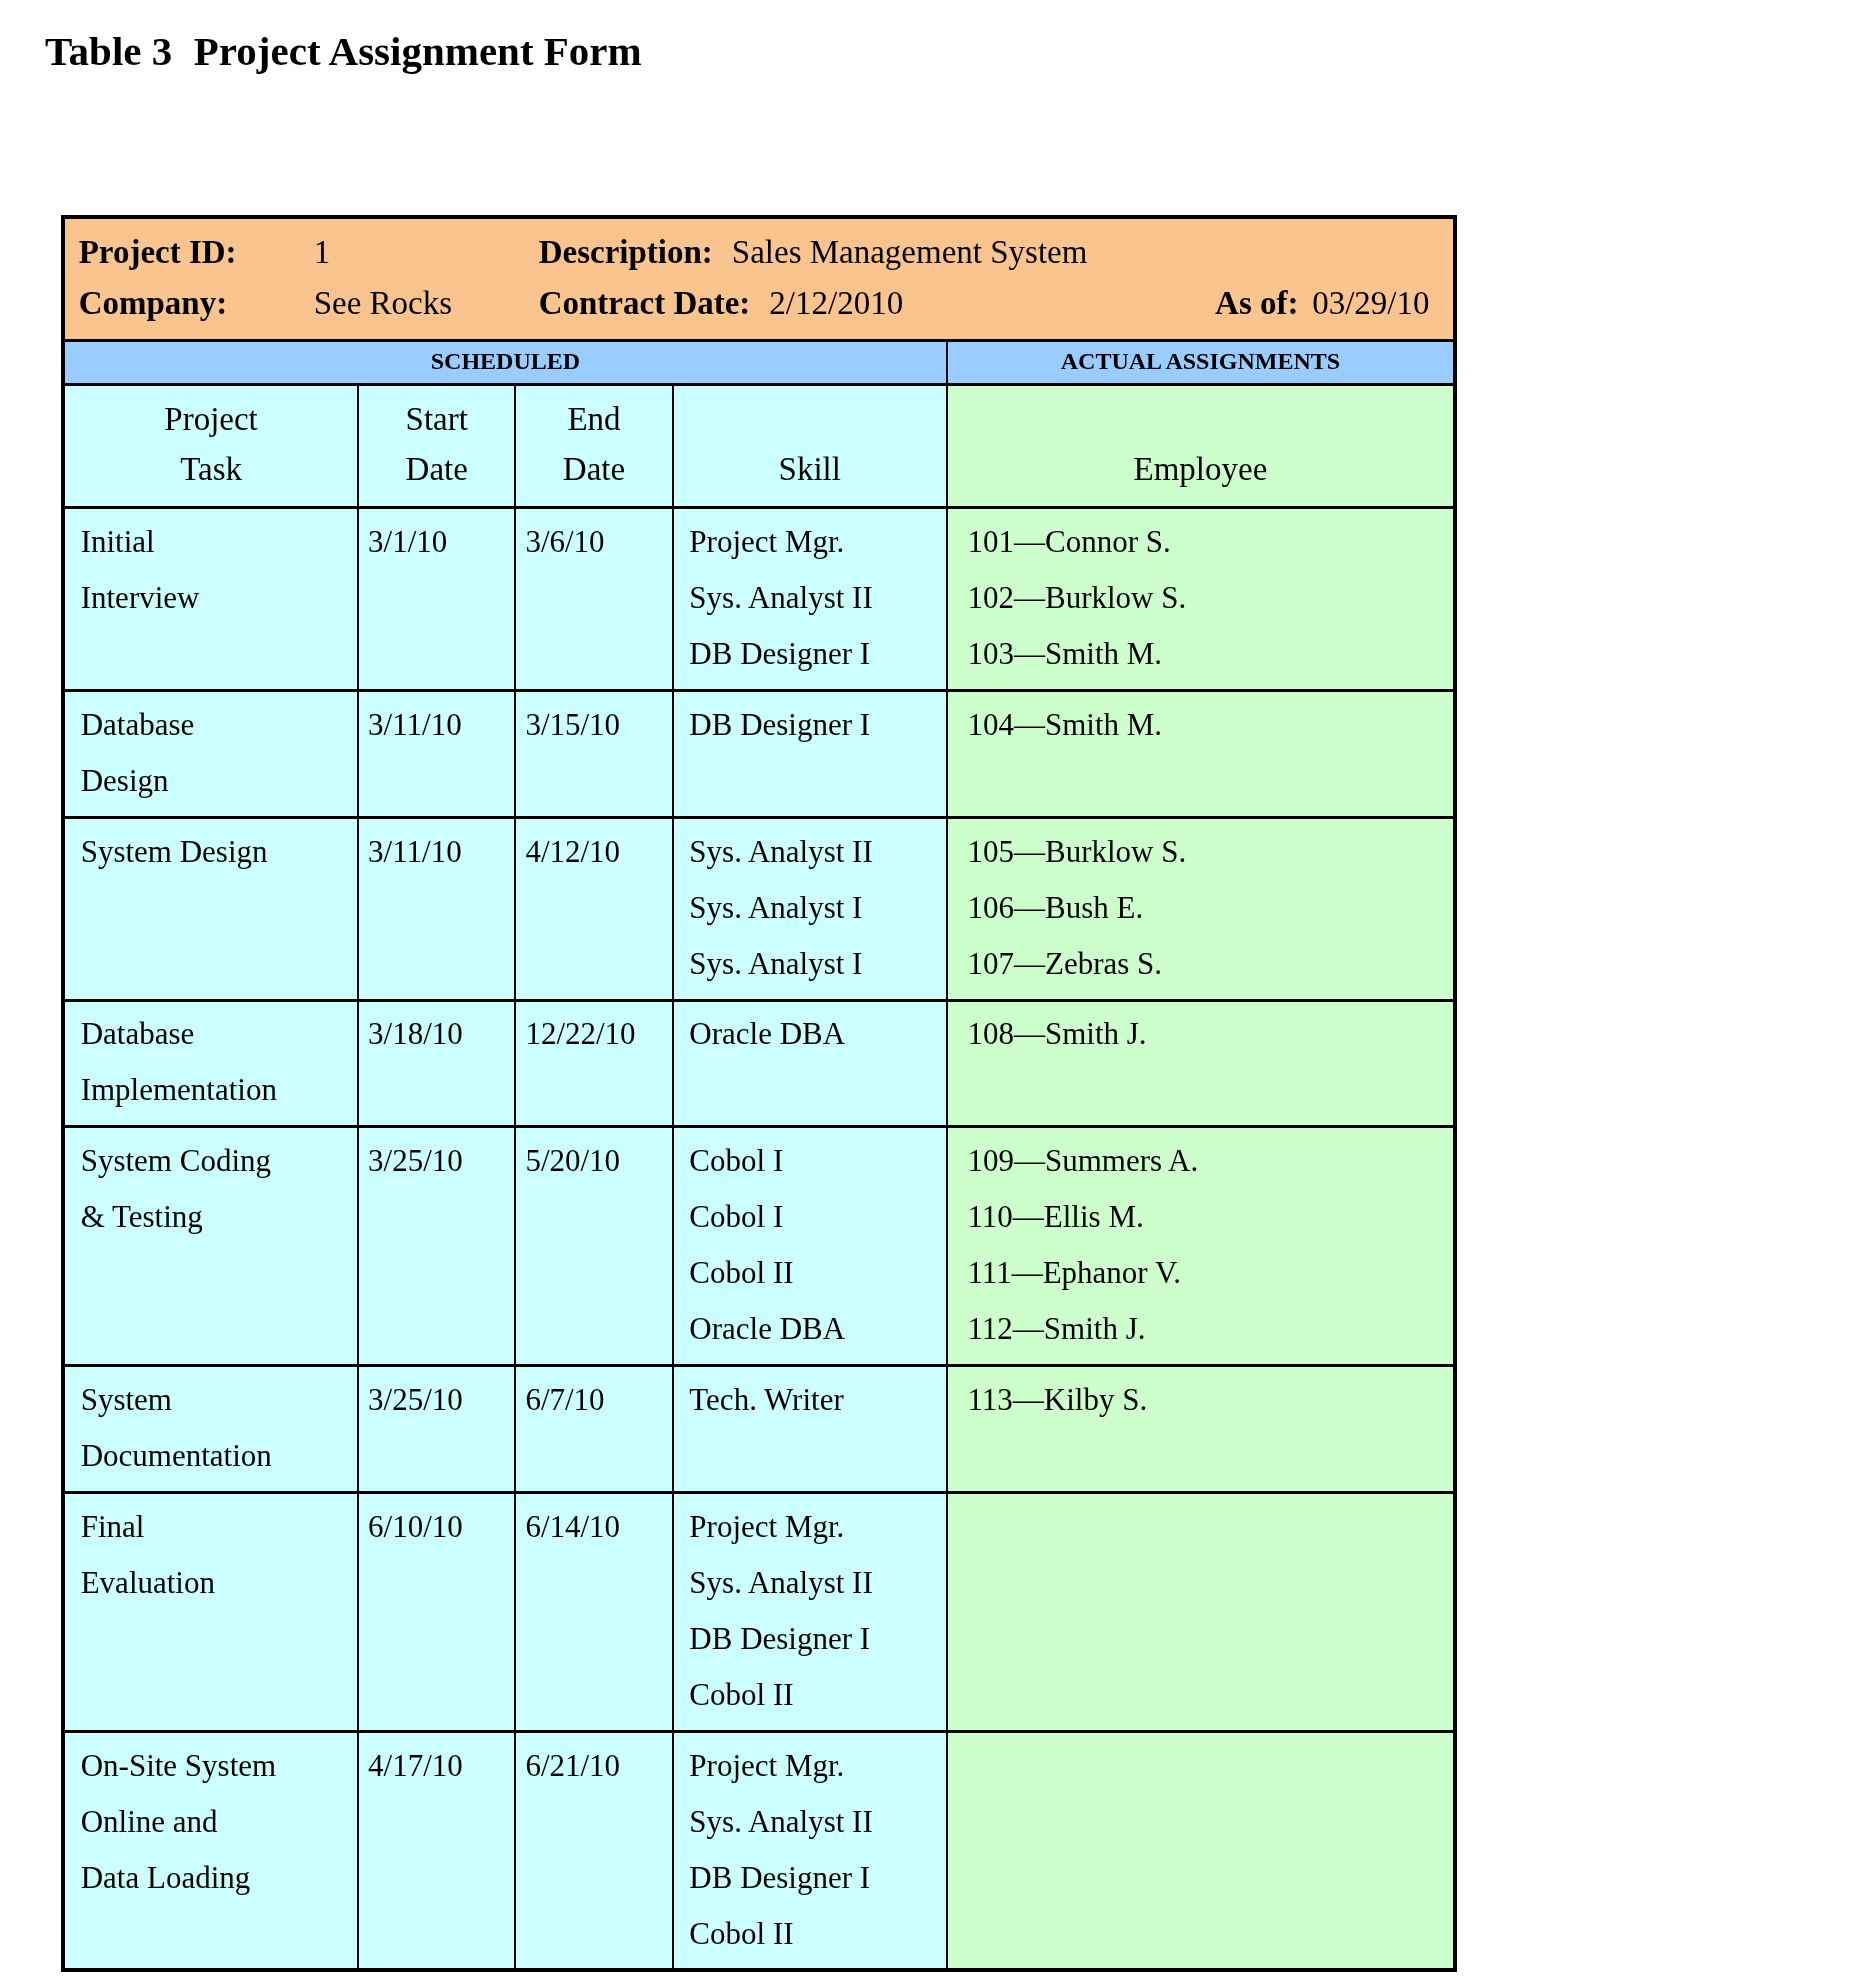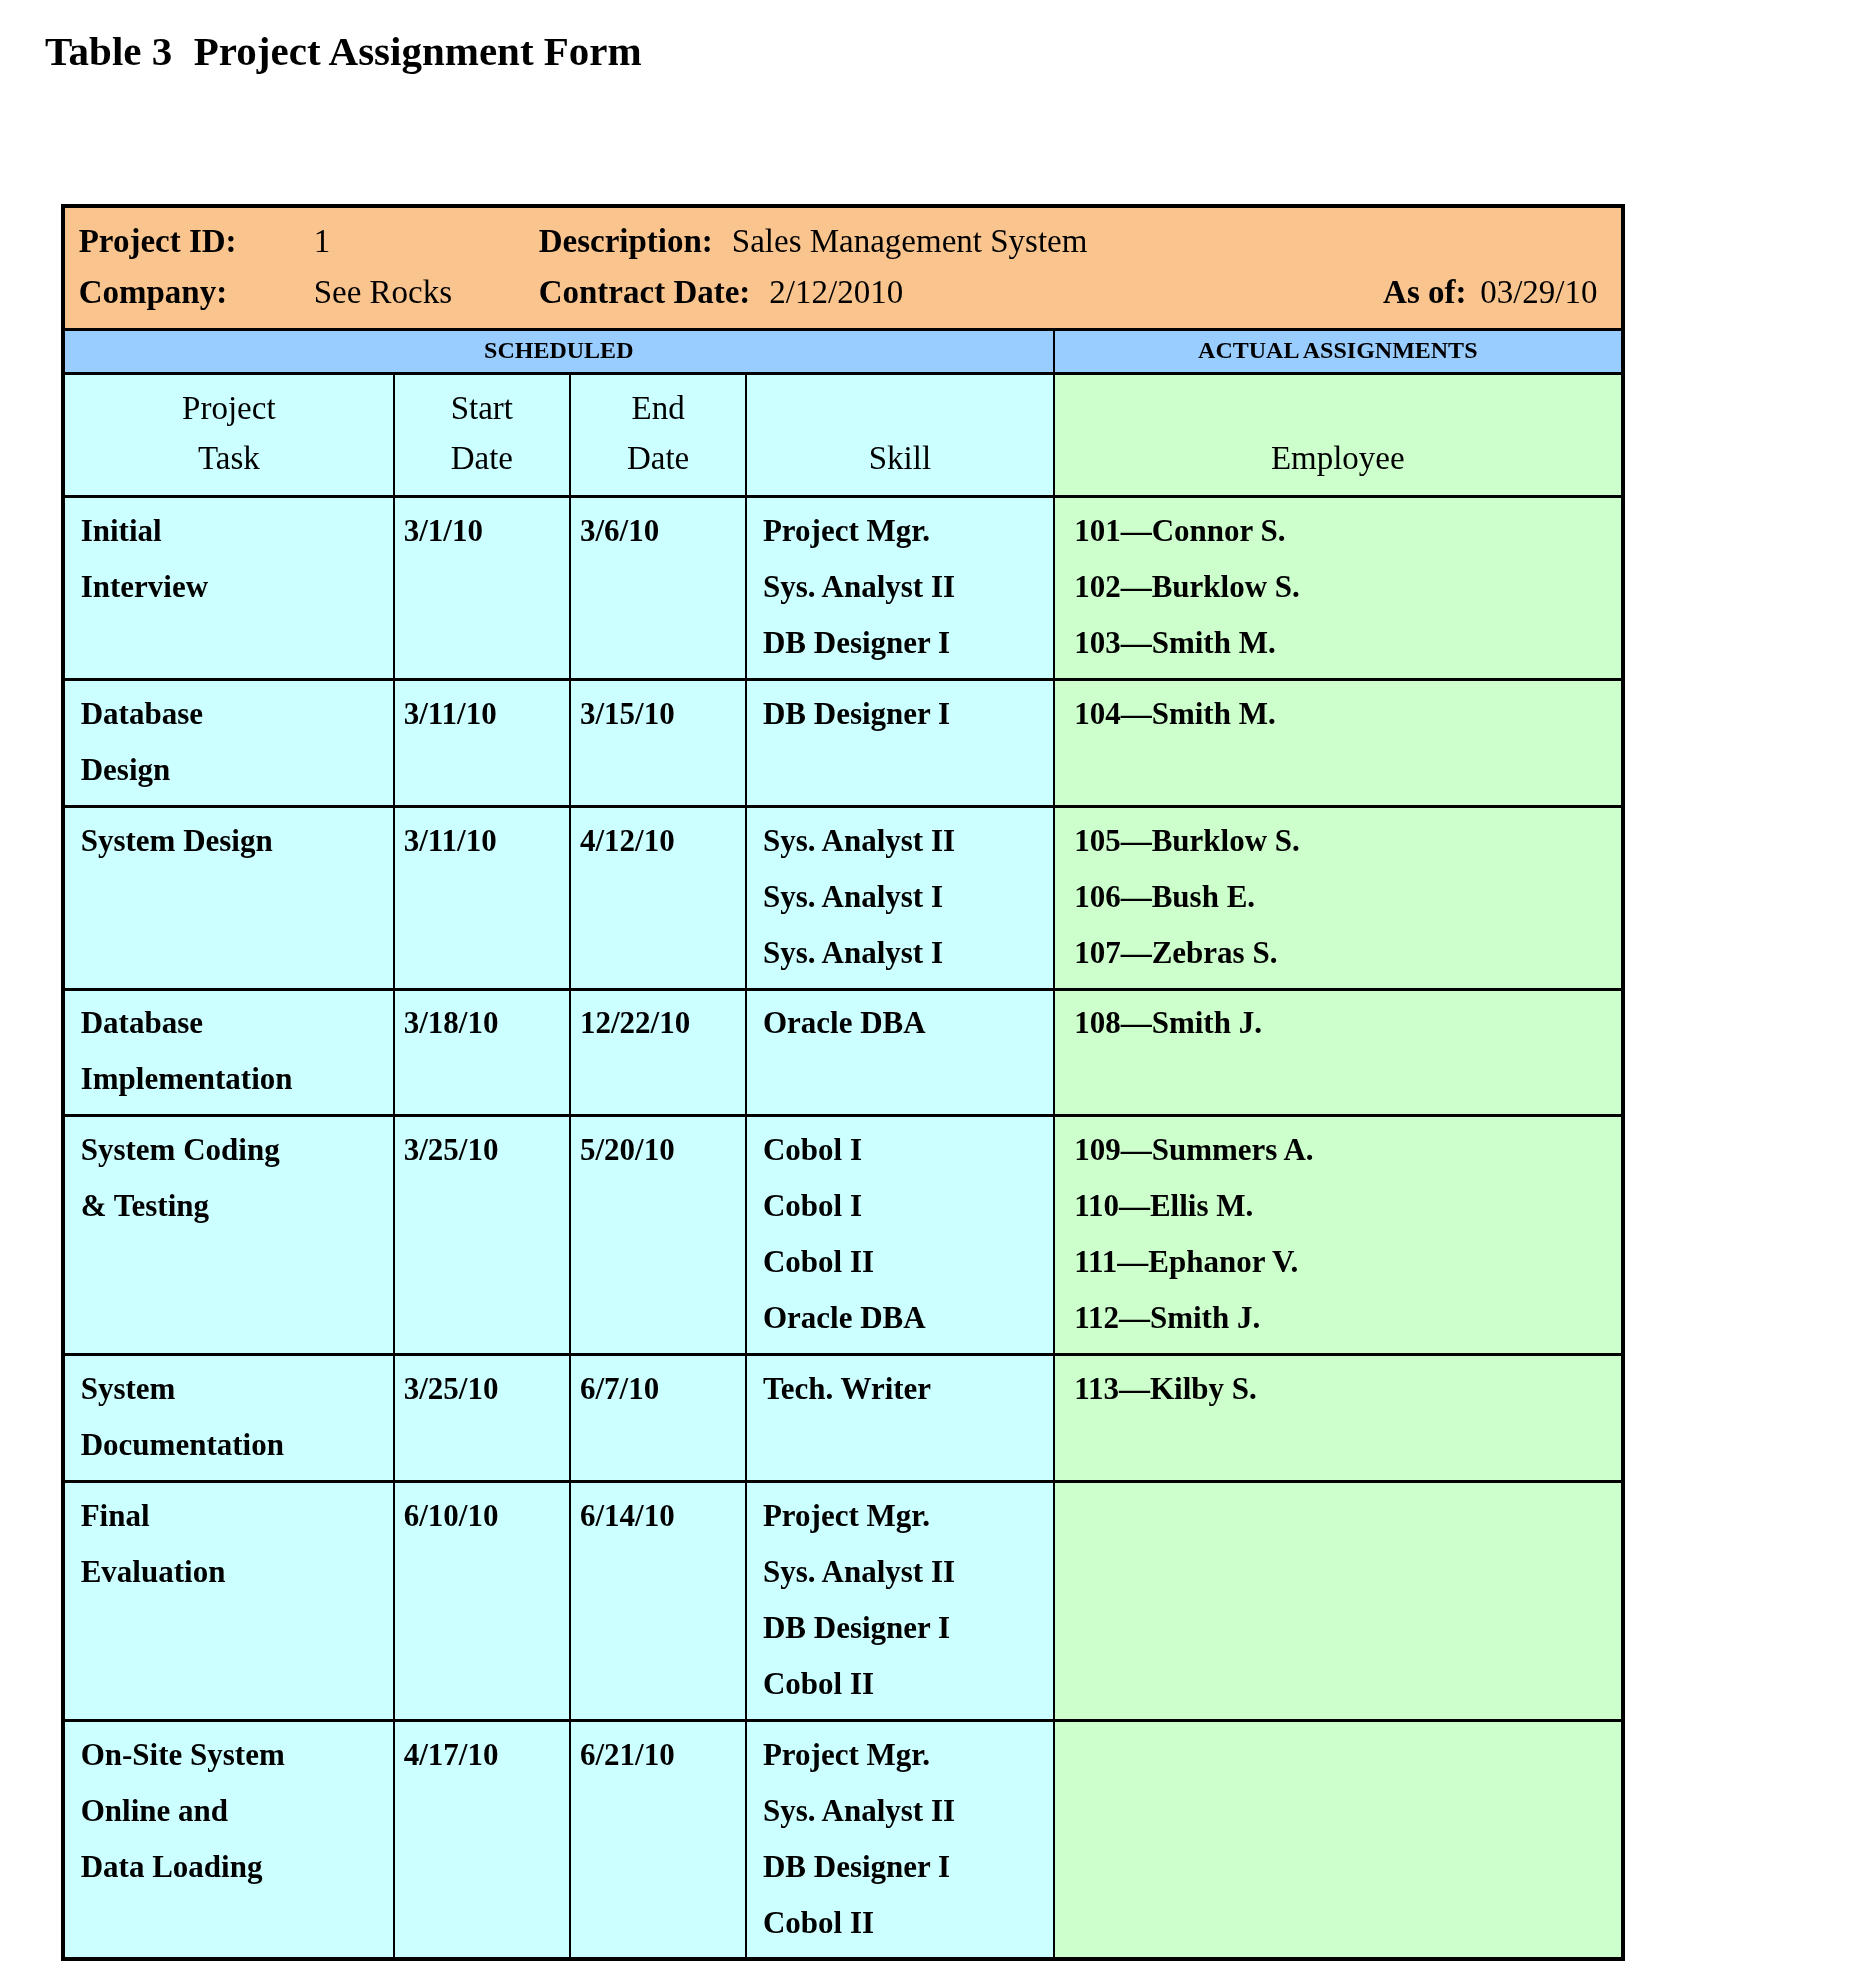--- a/index.html
+++ b/index.html
@@ -16,22 +16,22 @@
     font-family:"Liberation Serif","DejaVu Serif",serif;
     color:var(--ink);
     position:relative;
   }
   .page-title{
     position:absolute;left:45px;top:27.4px;
     font-size:41px;font-weight:bold;letter-spacing:0px;
   }
   .page-title .gap{display:inline-block;width:21.6px;}
   .form-table{
-    position:absolute;left:61px;top:204px;
-    width:1564px;
+    position:absolute;left:61px;top:215px;
+    width:1396px;
     border-collapse:collapse;
     table-layout:fixed;
     border:4.9px solid var(--ink);
     font-size:31px;
   }
   col.c-task{width:21.2%;}
   col.c-start{width:11.3%;}
   col.c-end{width:11.3%;}
   col.c-skill{width:19.7%;}
   col.c-emp{width:36.5%;}
@@ -71,21 +71,20 @@
   }
   th.emp-h{background:var(--cell-green);}
 
   
   td.data{
     background:var(--cell-cyan);
     vertical-align:top;text-align:left;
     white-space:pre-line;
     line-height:56px;
     padding:4.9px 7.8px 6.9px 15.7px;
-    font-weight:bold;
   }
   td.data.date{padding-left:9px;}
   td.data.emp{background:var(--cell-green);padding-left:19.6px;}
 </style>
 </head>
 <body>
 
 <div class="page-title">
   <span>Table 3</span><span class="gap"></span><span>Project Assignment Form</span>
 </div>

